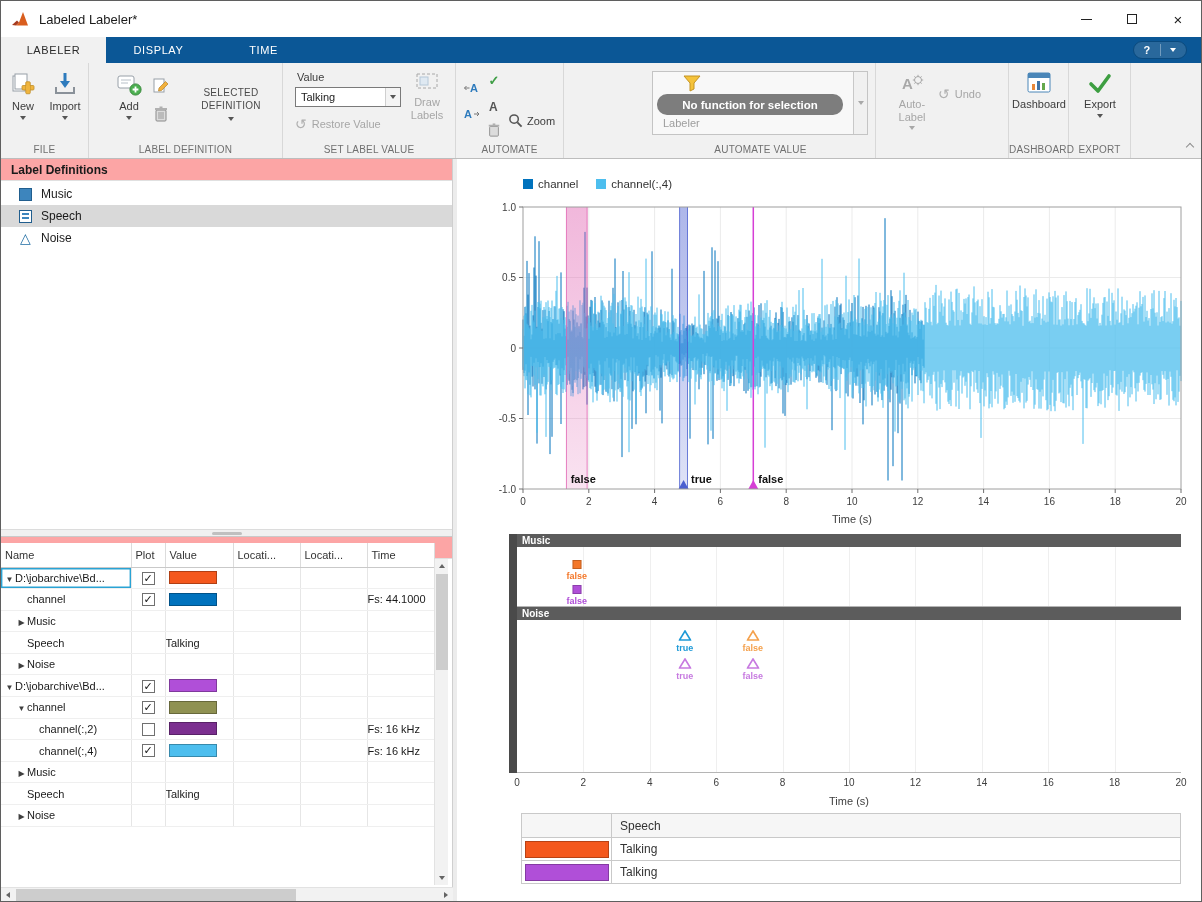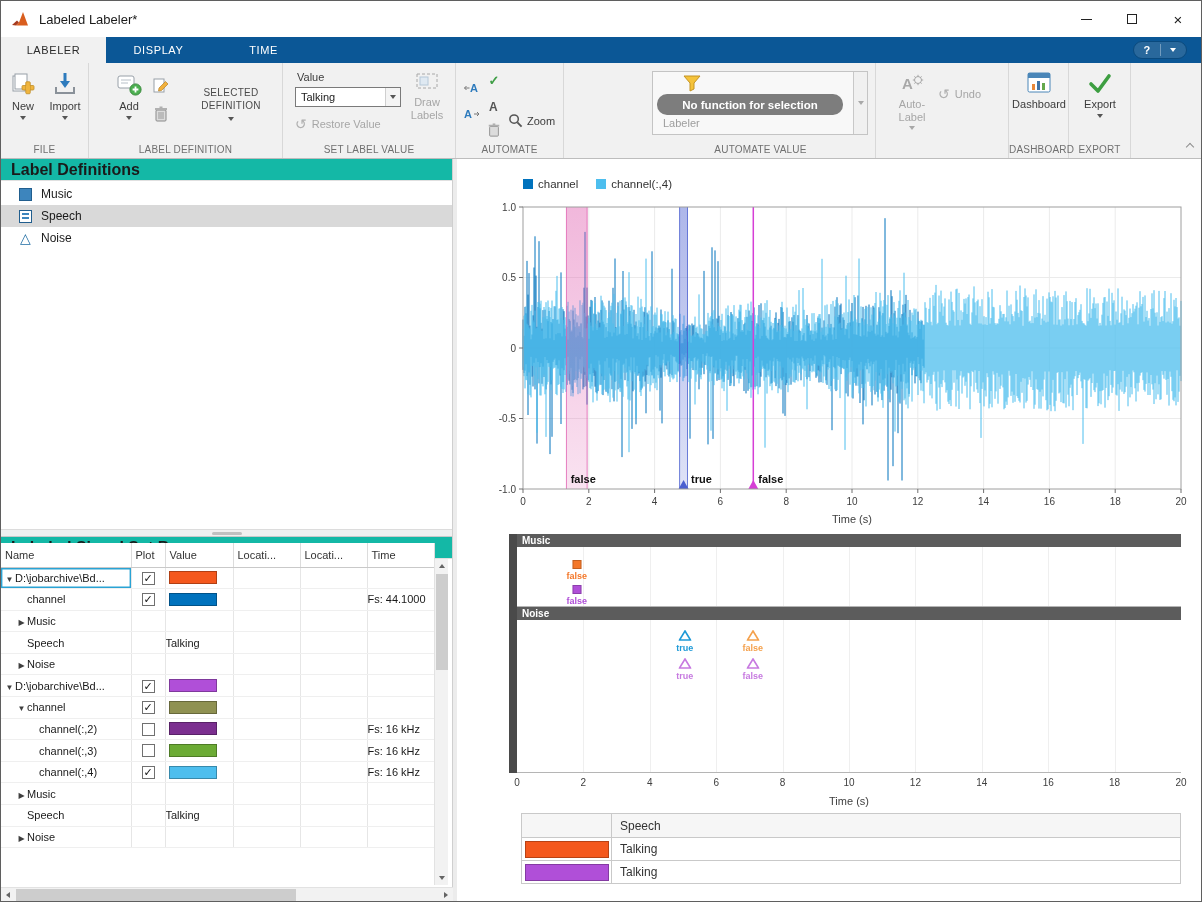--- a/index.html
+++ b/index.html
@@ -44,21 +44,21 @@
 .zoombtn{position:absolute;display:flex;align-items:center;gap:4px;font-size:11px;color:#3c3c3c}
 .gallery{position:absolute;left:6px;top:8px;width:216px;height:64px;background:#f8f8f8;border:1px solid #c4c4c4}
 .gal-caret{position:absolute;right:0;top:0;bottom:0;width:14px;border-left:1px solid #c8c8c8;display:flex;align-items:center;justify-content:center;background:#f0f0f0}
 .nofunc{position:absolute;left:4px;top:22px;width:186px;height:21px;background:#7d7d7d;border-radius:10px;color:#fff;font-size:11.5px;font-weight:bold;display:flex;align-items:center;justify-content:center;white-space:nowrap}
 .gal-funnel{position:absolute;left:30px;top:3px}
 .gal-label{position:absolute;left:10px;bottom:5px;font-size:11px;color:#9d9d9d}
 .collapse-chevron{position:absolute;right:8px;bottom:8px;width:6px;height:6px;border-left:1.6px solid #8f8f8f;border-top:1.6px solid #8f8f8f;transform:rotate(45deg)}
 
 .left-panel{position:absolute;left:0;top:158px;width:452px;bottom:0;background:#fff;border-right:1px solid #cfcfcf}
 .vsplit{position:absolute;left:452px;top:158px;width:4px;bottom:0;background:#ececec}
-.panel-header{height:22px;line-height:22px;padding-left:10px;font-size:16px;font-weight:bold;color:#1a1a1a;background:#14b8a6;border-bottom:1px solid #e0e0e0}
+.panel-header{height:22px;line-height:22px;padding-left:10px;font-size:12px;font-weight:bold;color:#1a1a1a;background:#fca5a5;border-bottom:1px solid #e0e0e0}
 #ld-list{position:absolute;top:24px;left:0;right:0}
 .ld-item{height:22px;display:flex;align-items:center;padding-left:18px;font-size:12px;color:#1a1a1a}
 .ld-item.selected{background:#d9d9d9}
 .ldicon{width:13px;height:13px;margin-right:9px;display:inline-flex;align-items:center;justify-content:center;flex:0 0 13px}
 .square-icon{background:#3d85bd;border:1px solid #215e8e}
 .list-icon{background:#fff;border:1px solid #215e8e;position:relative}
 .list-icon::before{content:"";position:absolute;left:2px;right:2px;top:2px;height:2px;background:#3d85bd;box-shadow:0 4px 0 #3d85bd}
 .triangle-icon{color:#1f6ca3;font-size:14px;line-height:13px}
 .psplitter{position:absolute;top:370px;left:0;right:0;height:8px;background:#f0f0f0;border-top:1px solid #dcdcdc;border-bottom:1px solid #c9c9c9}
 .grip{position:absolute;left:50%;top:2px;width:30px;height:3px;transform:translateX(-50%);background:#c0c0c0;border-radius:2px}
@@ -435,30 +435,20 @@
             </td>
             <td class="cloc"></td>
             <td class="cloc"></td>
             <td class="ctime"></td>
           </tr>
           <tr class="brrow">
             <td class="cname"><span class="indent" style="width: 27px;"></span><span class="expander"></span><span class="nmtext">channel(:,2)</span></td>
             <td class="cplot"><span class="cb"></span></td>
             <td class="cval">
               <span class="swatch" style="background: rgb(123, 47, 143);"></span>
-            </td>
-            <td class="cloc"></td>
-            <td class="cloc"></td>
-            <td class="ctime">Fs: 16 kHz</td>
-          </tr>
-          <tr class="brrow">
-            <td class="cname"><span class="indent" style="width: 27px;"></span><span class="expander"></span><span class="nmtext">channel(:,3)</span></td>
-            <td class="cplot"><span class="cb"></span></td>
-            <td class="cval">
-              <span class="swatch" style="background: rgb(108, 171, 53);"></span>
             </td>
             <td class="cloc"></td>
             <td class="cloc"></td>
             <td class="ctime">Fs: 16 kHz</td>
           </tr>
           <tr class="brrow">
             <td class="cname"><span class="indent" style="width: 27px;"></span><span class="expander"></span><span class="nmtext">channel(:,4)</span></td>
             <td class="cplot"><span class="cb on">✓</span></td>
             <td class="cval">
               <span class="swatch" style="background: rgb(77, 190, 238);"></span>

